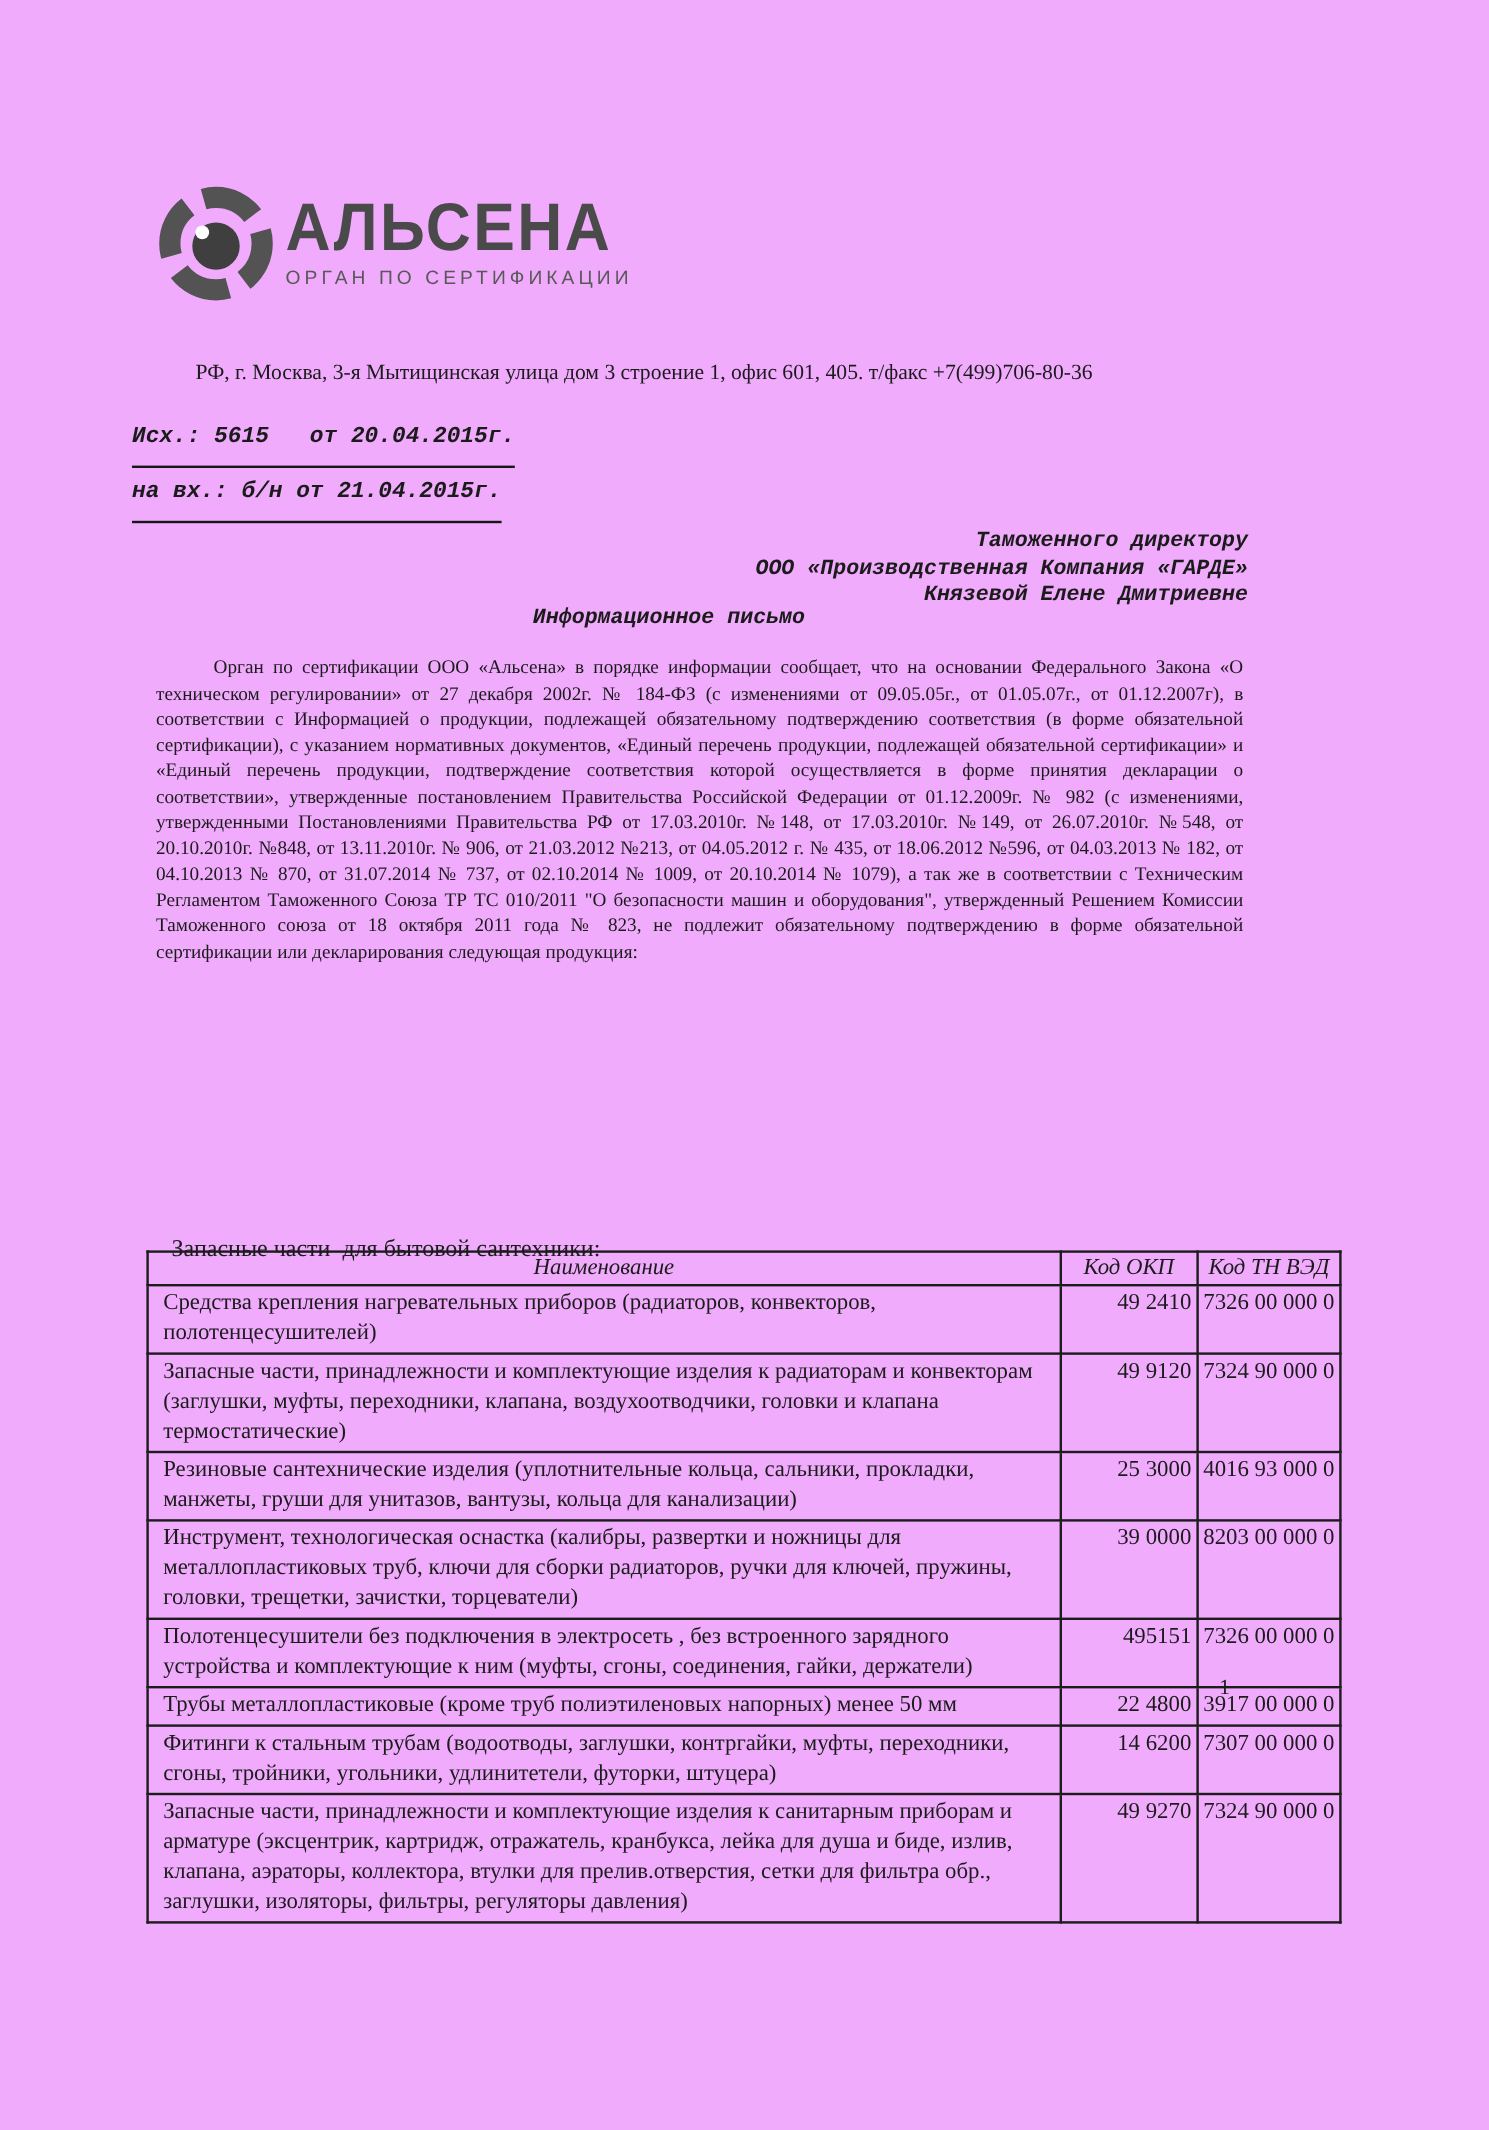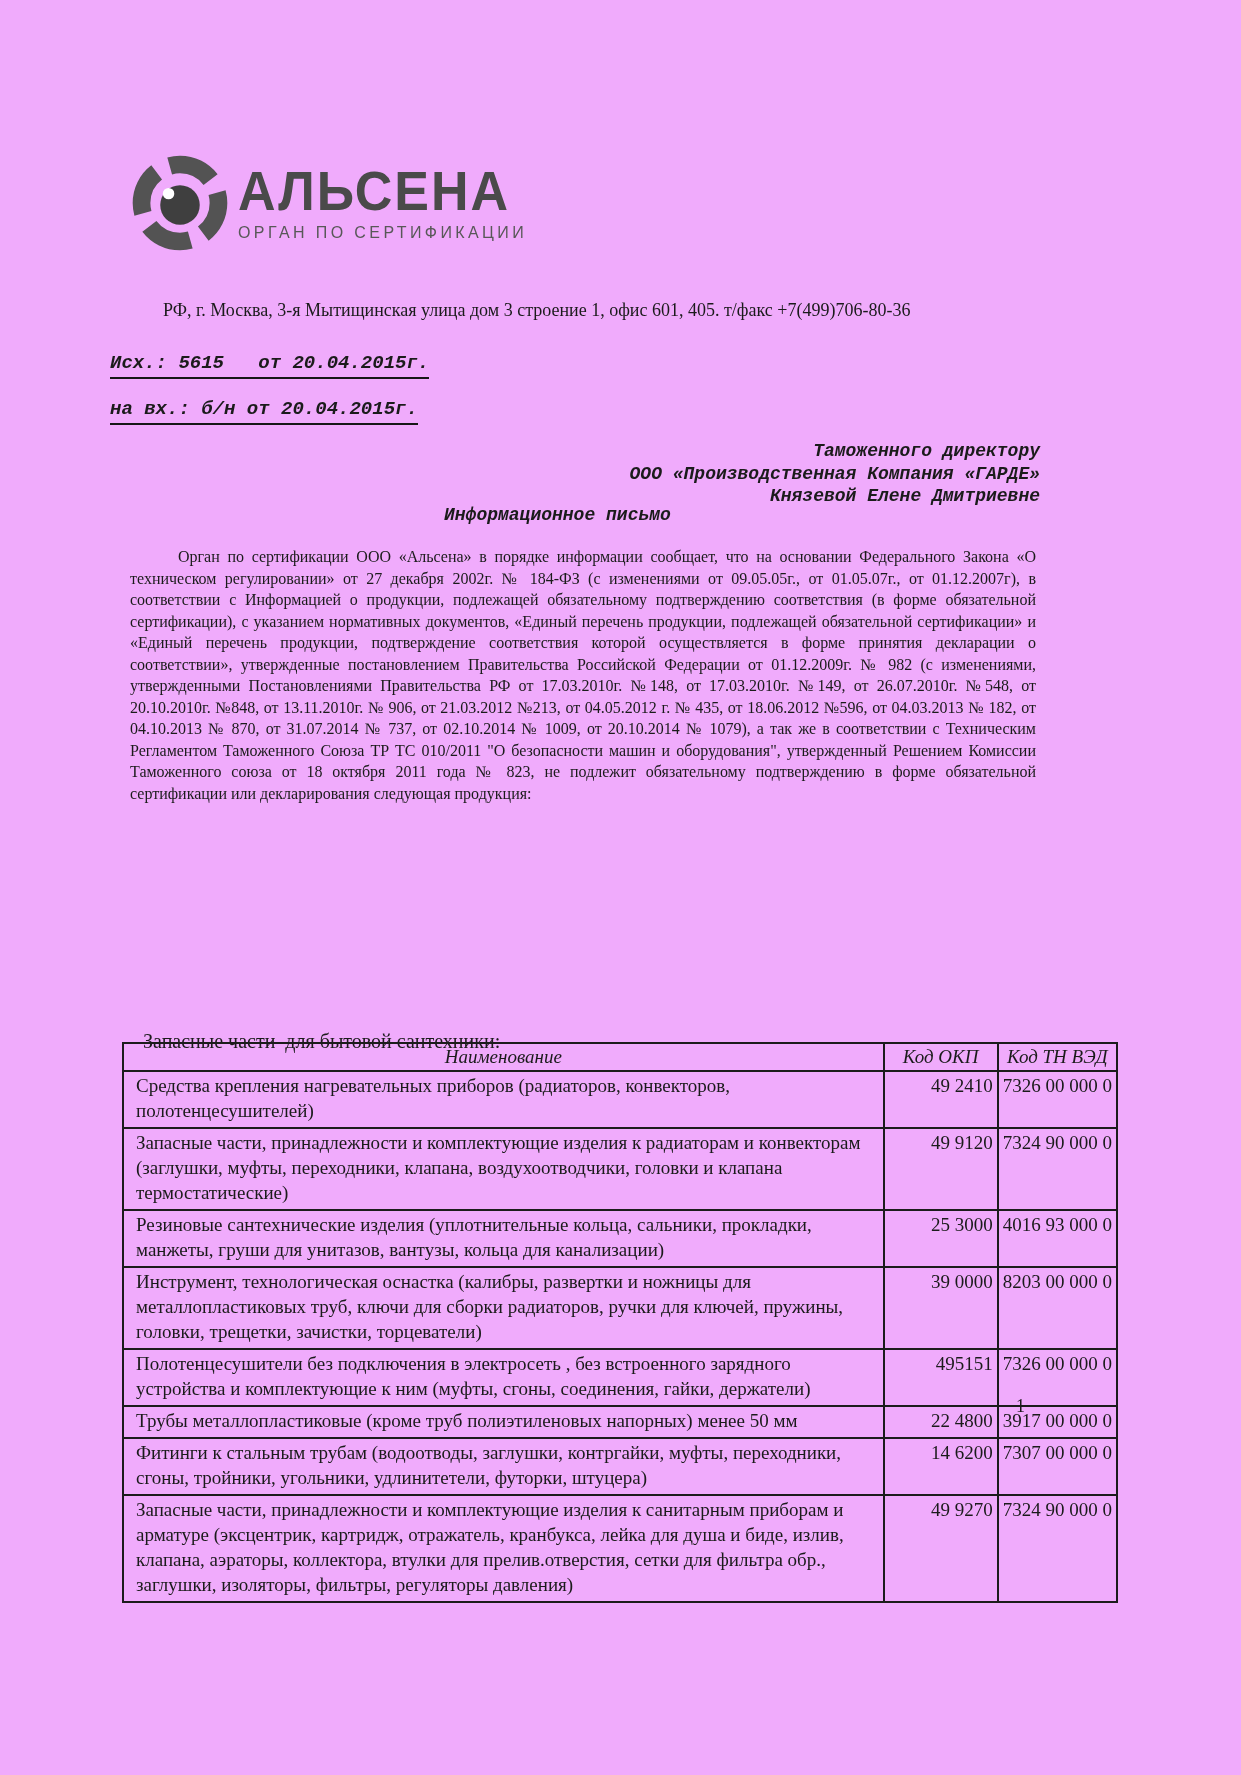--- a/index.html
+++ b/index.html
@@ -49,21 +49,21 @@
   }
   .ref-line {
     position: absolute;
     left: 110px;
     font-family: "Liberation Mono", monospace;
     font-style: italic;
     font-weight: bold;
     font-size: 19px;
     white-space: pre;
     border-bottom: 2px solid #161616;
-    padding-bottom: 3px;
+    padding-bottom: 14px;
   }
   .ref-out { top: 352px; }
   .ref-in  { top: 398px; }
   .recipient {
     position: absolute;
     right: 201px; top: 440px;
     text-align: right;
     font-family: "Liberation Mono", monospace;
     font-style: italic;
     font-weight: bold;
@@ -146,21 +146,21 @@
   </svg>
 
   <div class="logo-text">
     <div class="logo-name">АЛЬСЕНА</div>
     <div class="logo-sub">ОРГАН ПО СЕРТИФИКАЦИИ</div>
   </div>
 
   <div class="address">РФ, г. Москва, 3-я Мытищинская улица  дом 3 строение 1, офис 601, 405. т/факс +7(499)706-80-36</div>
 
   <div class="ref-line ref-out">Исх.: 5615   от 20.04.2015г.</div>
-  <div class="ref-line ref-in">на вх.: б/н от 20.04.2015г.</div>
+  <div class="ref-line ref-in">на вх.: б/н от 21.04.2015г.</div>
 
   <div class="recipient">
     <div>Таможенного директору</div>
     <div>ООО «Производственная Компания «ГАРДЕ»</div>
     <div>Князевой Елене Дмитриевне</div>
   </div>
 
   <div class="letter-title">Информационное письмо</div>
 
   <p class="letter-body">Орган по сертификации ООО «Альсена» в порядке информации сообщает, что на основании Федерального Закона «О техническом регулировании» от 27 декабря 2002г. № 184-ФЗ (с изменениями от 09.05.05г., от 01.05.07г., от 01.12.2007г), в соответствии с Информацией о продукции, подлежащей обязательному  подтверждению соответствия (в форме обязательной сертификации), с указанием нормативных документов, «Единый перечень продукции, подлежащей обязательной сертификации» и «Единый перечень продукции, подтверждение соответствия которой осуществляется в форме принятия декларации о соответствии», утвержденные постановлением Правительства Российской Федерации от 01.12.2009г. № 982 (с изменениями, утвержденными Постановлениями Правительства РФ от 17.03.2010г. №148, от 17.03.2010г. №149, от 26.07.2010г. №548, от 20.10.2010г. №848, от 13.11.2010г. № 906, от 21.03.2012 №213, от 04.05.2012 г. № 435, от 18.06.2012 №596, от 04.03.2013 № 182, от 04.10.2013 № 870, от 31.07.2014 № 737, от 02.10.2014 № 1009, от  20.10.2014 № 1079), а так же в соответствии с Техническим Регламентом Таможенного Союза ТР ТС 010/2011 "О безопасности машин и оборудования", утвержденный Решением Комиссии Таможенного союза от 18 октября 2011 года № 823, не подлежит  обязательному подтверждению в форме обязательной сертификации или декларирования следующая продукция:</p>

